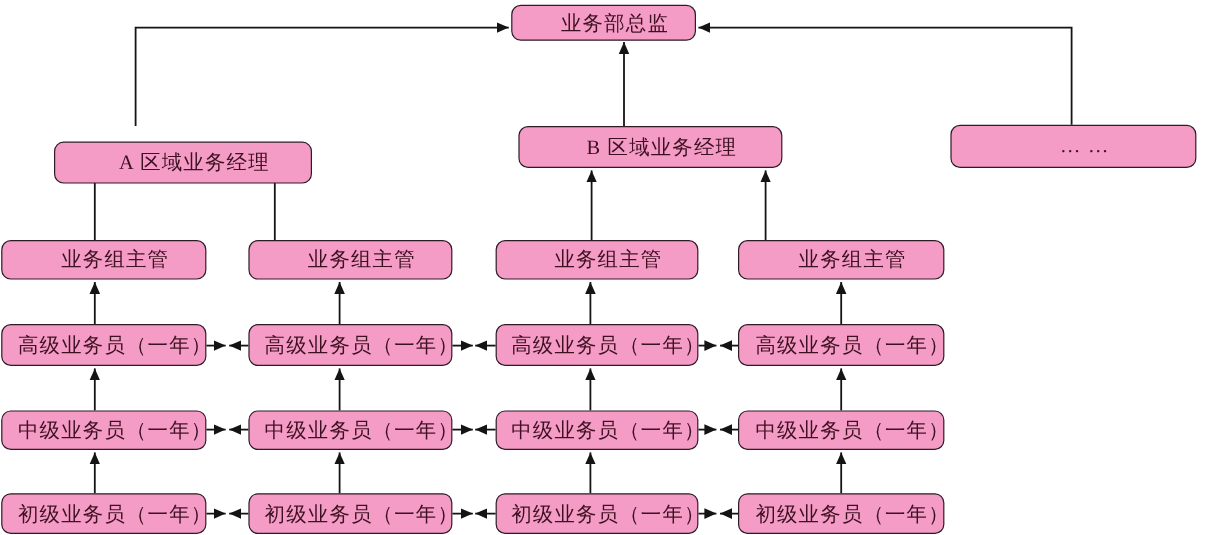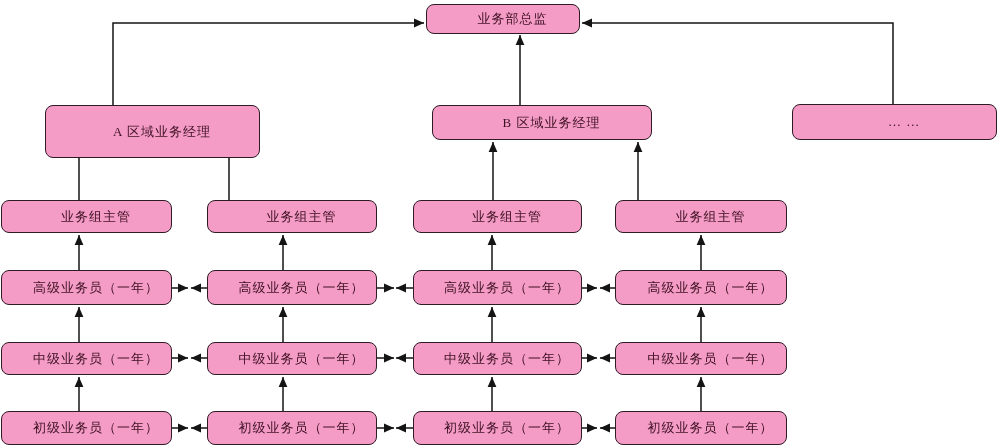--- a/index.html
+++ b/index.html
@@ -18,21 +18,21 @@
     font-family:"Liberation Serif","DejaVu Serif",serif;
   }
   #wires{position:absolute;left:0;top:0;width:1004px;height:446px;}
   .node{
     position:absolute;
     box-sizing:border-box;
     background:var(--box-fill);
     border:1.6px solid var(--box-border);
     border-radius:8px;
     display:flex;align-items:center;justify-content:center;
-    font-size:13px;
+    font-size:17px;
     letter-spacing:1px;
     color:var(--text-color);
     white-space:nowrap;
     text-align:center;
     padding-left:19px;
   }
 </style>
 </head>
 <body>
 
@@ -88,21 +88,21 @@
       <line x1="207" y1="428" x2="191" y2="428" marker-end="url(#arr)"></line>
       <line x1="377" y1="428" x2="394" y2="428" marker-end="url(#arr)"></line>
       <line x1="413" y1="428" x2="396" y2="428" marker-end="url(#arr)"></line>
       <line x1="582" y1="428" x2="597" y2="428" marker-end="url(#arr)"></line>
       <line x1="615" y1="428" x2="600" y2="428" marker-end="url(#arr)"></line>
     </g>
   </svg>
 
   <div class="node" style="left:426px;top:4px;width:154px;height:30px;">业务部总监</div>
 
-  <div class="node" style="left:45px;top:105px;width:215px;height:53px;">A 区域业务经理</div>
+  <div class="node" style="left:45px;top:118px;width:215px;height:35px;">A 区域业务经理</div>
   <div class="node" style="left:432px;top:105px;width:220px;height:35px;">B 区域业务经理</div>
   <div class="node" style="left:792px;top:104px;width:205px;height:36px;">… …</div>
 
   <div class="node" style="left:1px;top:200px;width:171px;height:33px;">业务组主管</div>
   <div class="node" style="left:207px;top:200px;width:170px;height:33px;">业务组主管</div>
   <div class="node" style="left:413px;top:200px;width:169px;height:33px;">业务组主管</div>
   <div class="node" style="left:615px;top:200px;width:172px;height:33px;">业务组主管</div>
 
   <div class="node" style="left:1px;top:270px;width:171px;height:35px;">高级业务员（一年）</div>
   <div class="node" style="left:207px;top:270px;width:170px;height:35px;">高级业务员（一年）</div>

